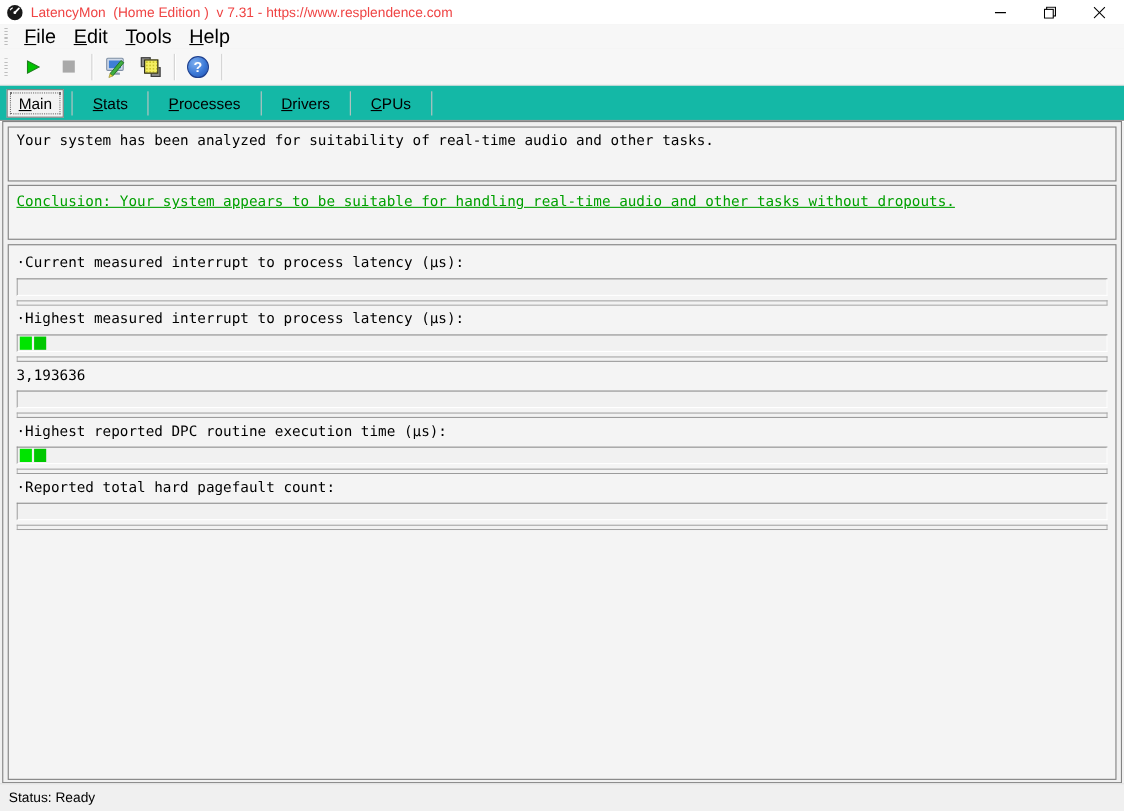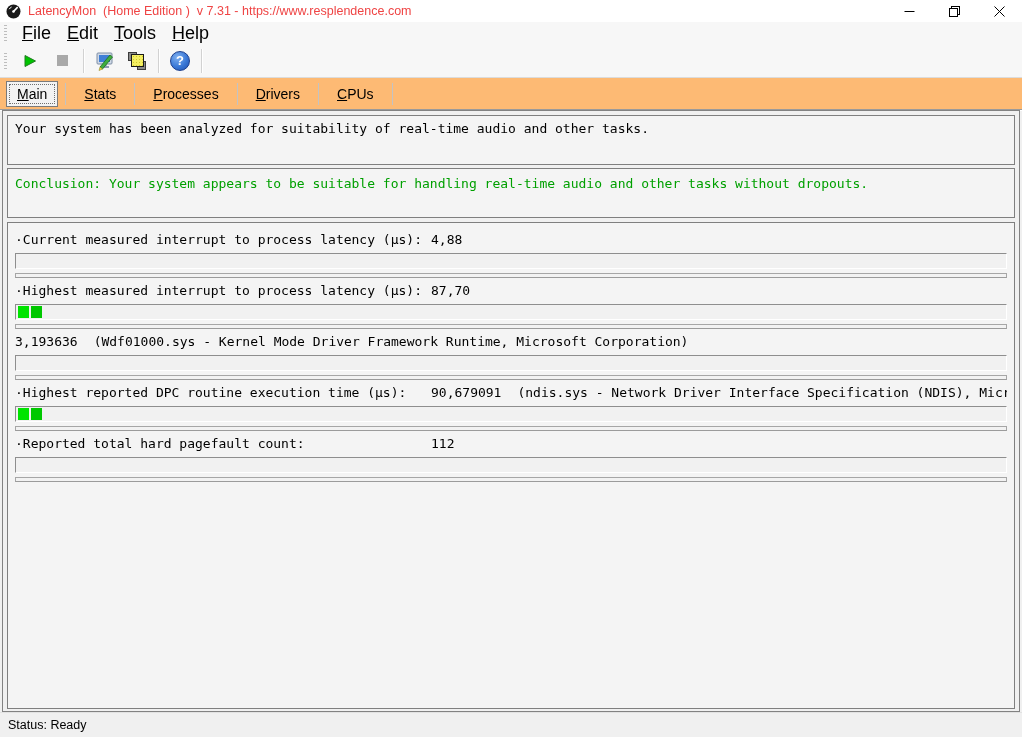--- a/index.html
+++ b/index.html
@@ -39,21 +39,21 @@
   .squares-icon .sq-back1 { position:absolute; left:1px; top:1px; width:9px; height:9px;
                             background:#8a8a8a; border:1px solid #3c3c3c; }
   .squares-icon .sq-back2 { position:absolute; right:1px; bottom:1px; width:9px; height:9px;
                             background:#8a8a8a; border:1px solid #3c3c3c; }
   .squares-icon .sq-front { position:absolute; left:4px; top:3px; width:13px; height:13px;
                             border:1px solid #1a1a1a; background-color:#f4ef62;
                             background-image:radial-gradient(#cdc62e 1px, transparent 1px);
                             background-size:3px 3px; }
 
   
-  .tabbar { position:absolute; top:78px; left:0; right:0; height:32px; background:#fdba74;
+  .tabbar { position:absolute; top:78px; left:0; right:0; height:32px; background:#14b8a6;
             display:flex; align-items:center; padding-left:5px;
             border-bottom:1px solid #9a9a9a; box-shadow:0 1px 0 #ffffff; }
   .tab { font-size:14px; font-family:"Liberation Sans", sans-serif; background:transparent;
          border:1px solid transparent; padding:4px 10px; margin:0 1px; cursor:default; color:#000; }
   .tab u { text-decoration:underline; }
   .tab.selected { border:1px solid #7a7a7a; background:#f3f3f3;
                   outline:1px dotted #707070; outline-offset:-4px; }
   .tab-sep { width:1px; height:22px; background:#c3c3c3; margin:0 6px; }
 
   
@@ -63,21 +63,21 @@
   .panel { border:1px solid #7f7f7f; background:#f4f4f4; padding:4px 7px; overflow:hidden; }
   .panel-analysis { margin:4px 4px 0; height:50px; padding-top:6px; }
   .panel-conclusion { margin:3px 4px 0; height:50px; padding-top:8px; }
   .panel-metrics { margin:4px 4px 2px; flex:1; }
   .info-line { display:flex; height:14px; line-height:14px; white-space:pre; }
   .info-line + .info-line { margin-top:7px; }
   .col-label { width:416px; flex:none; }
 
   .metric-row { height:51px; overflow:hidden; }
   .m-line { display:flex; height:14px; line-height:14px; padding-top:6px; white-space:pre;
-            overflow:hidden; box-sizing:content-box; }
+            overflow:hidden; box-sizing:content-box;flex-direction:column; }
   .m-label { width:416px; flex:none; }
   .m-value { flex:none; }
   .m-extra { margin-left:16px; flex:none; }
   .m-trough { margin-top:6px; height:16px; background:#f1f1f1;
               border-top:1px solid #8e8e8e; border-left:1px solid #8e8e8e;
               border-bottom:1px solid #ffffff; border-right:1px solid #ffffff;
               display:flex; padding:1px 0 1px 2px; }
   .chunk { width:11px; height:12px; margin-right:2px; flex:none; }
   .m-strip { margin-top:4px; height:5px; background:#f2f2f2;
              border:1px solid #a6a6a6; border-bottom-color:#9b9b9b;
@@ -185,21 +185,21 @@
 <div class="content">
 
   <div class="panel panel-analysis">
     <div class="info-line">
       <span>Your system has been analyzed for suitability of real-time audio and other tasks.</span>
     </div>
   </div>
 
   <div class="panel panel-conclusion">
     <div class="info-line">
-      <span style="color: rgb(0, 160, 0);">Conclusion: Your system appears to be suitable for handling real-time audio and other tasks without dropouts.</span>
+      <span style="color: rgb(0, 160, 0); text-decoration: underline;">Conclusion: Your system appears to be suitable for handling real-time audio and other tasks without dropouts.</span>
     </div>
   </div>
 
   <div class="panel panel-metrics">
 
     <div class="metric-row">
       <div class="m-line">
         <span class="m-label">·Current measured interrupt to process latency (µs):</span>
         <span class="m-value">4,88</span>
         <span class="m-extra"></span>

